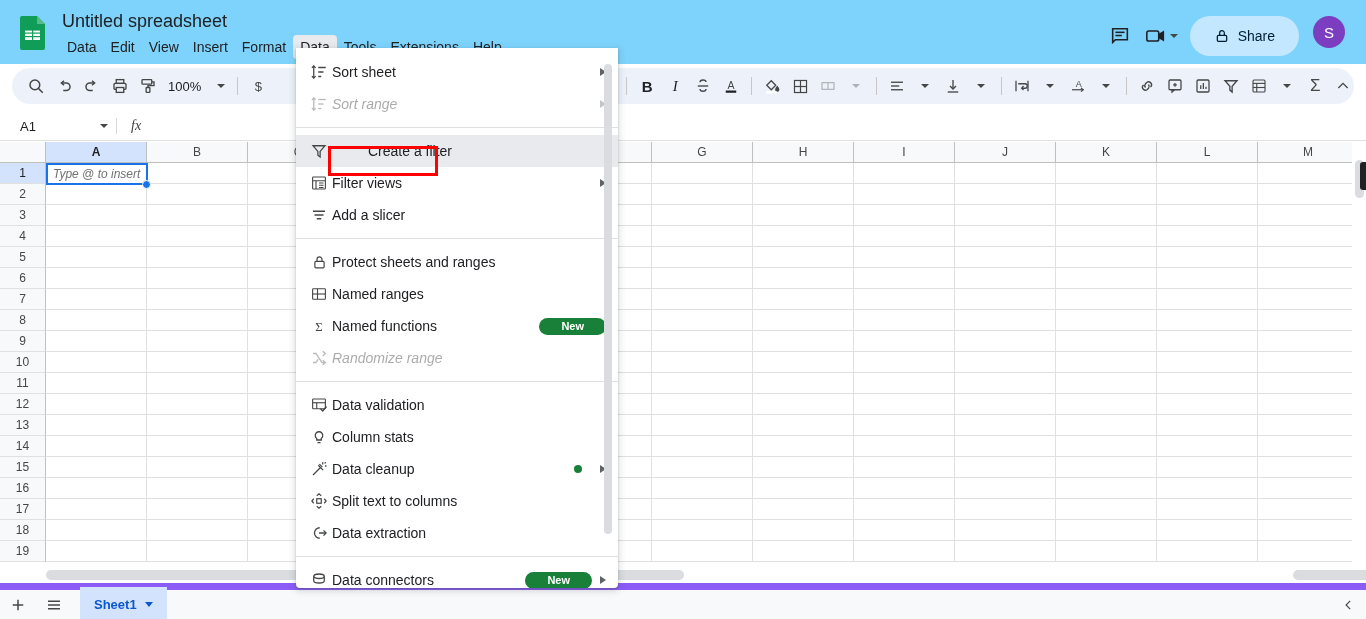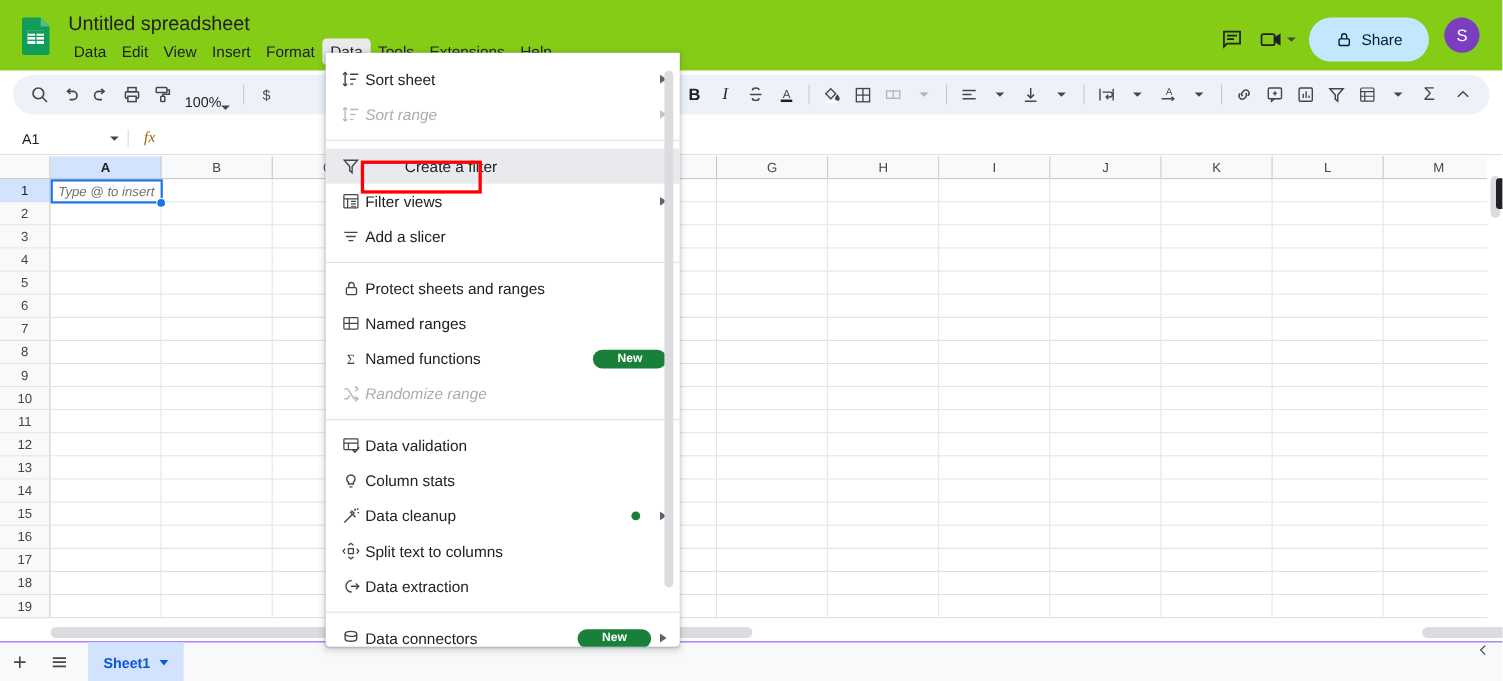--- a/index.html
+++ b/index.html
@@ -6,21 +6,21 @@
   html, body {
     width: 1366px; height: 619px;
     overflow: hidden;
     font-family: "Liberation Sans", sans-serif;
     background: #ffffff;
     -webkit-font-smoothing: antialiased;
   }
   .app { position: relative; width: 1366px; height: 619px; }
 
   
-  .header { position: absolute; top: 0; left: 0; width: 1366px; height: 64px; background: #84cc16; }
+  .header { position: absolute; top: 0; left: 0; width: 1366px; height: 64px; background: #7dd3fc; }
   .doc-icon {
     position: absolute; left: 16px; top: 14px; width: 34px; height: 36px;
   }
   .doc-icon svg { display: block; }
   .title-block { position: absolute; left: 60px; top: 8px; }
   .doc-title {
     font-size: 18px; color: #202124; line-height: 26px;
     padding: 0 2px; white-space: nowrap;
   }
   .menubar { position: absolute; left: 60px; top: 35px; display: flex; }
@@ -57,37 +57,37 @@
     display: flex; align-items: center; padding: 0 10px;
   }
   .tb {
     min-width: 28px; height: 28px; border-radius: 4px;
     display: flex; align-items: center; justify-content: center;
     color: #444746; font-size: 13px; cursor: pointer; flex: none;
   }
   .tb.disabled { opacity: 0.38; }
   .tb-sep { width: 1px; height: 18px; background: #c7c7c7; margin: 0 6px; flex: none; }
   .tb-zoom {
-    height: 28px; display: flex; align-items: flex-end; gap: 0;
+    height: 28px; display: flex; align-items: center; gap: 16px;
     padding: 0 6px; border-radius: 4px; font-size: 13px; color: #202124; cursor: pointer; flex:none;
   }
   .caret { width: 0; height: 0; border-left: 4px solid transparent; border-right: 4px solid transparent; border-top: 4px solid #444746; }
 
   
   .formula-bar {
     position: absolute; top: 112px; left: 0; width: 1366px; height: 29px;
     background: #fff; display: flex; align-items: center;
     border-bottom: 1px solid #e0e0e0;
   }
   .name-box {
     width: 96px; height: 22px; margin-left: 12px; display: flex; align-items: center;
     font-size: 13px; color: #202124;
   }
   .name-box .nb-txt { flex: 1; padding-left: 8px; }
-  .fx { margin-left: 14px; font-size: 14px; color: #a16207; font-style: italic; font-family: "Liberation Serif", serif;}
+  .fx { margin-left: 14px; font-size: 14px; color: #404040; font-style: italic; font-family: "Liberation Serif", serif;}
   .vdiv { width: 1px; height: 16px; background: #d9d9d9; margin-left: 8px; }
 
   
   .grid-area { position: absolute; top: 142px; left: 0; width: 1366px; height: 436px; background: #fff; overflow: hidden;}
   .corner {
     position: absolute; left: 0; top: 0; width: 46px; height: 21px;
     background: #f8f9fa; border-right: 1px solid #c0c0c0; border-bottom: 1px solid #c0c0c0;
   }
   .colhead-row { position: absolute; left: 46px; top: 0; height: 21px; display: flex; }
   .colhead {
@@ -125,21 +125,21 @@
   .vscroll { position: absolute; right: 0; top: 142px; width: 14px; height: 421px; background: #fff; }
   .vthumb { position: absolute; top: 18px; left: 3px; width: 9px; height: 38px; border-radius: 5px; background: #dadce0; }
   .vnub { position: absolute; right: 0px; top: 162px; width: 6px; height: 28px; background: #202124; border-radius: 3px 0 0 3px;}
   .hscroll { position: absolute; left: 46px; top: 567px; width: 1290px; height: 16px; background: #fff; }
   .hthumb { position: absolute; left: 0px; top: 3px; width: 638px; height: 10px; border-radius: 5px; background: #dadce0; }
   .hthumb2 { position: absolute; left: 1247px; top: 3px; width: 86px; height: 10px; border-radius: 5px; background: #dadce0; }
 
   
   .bottom-bar {
     position: absolute; left: 0; top: 583px; width: 1366px; height: 36px;
-    background: #f8f9fa; display: flex; align-items: flex-start; border-top: 1px solid #8b5cf6;
+    background: #f8f9fa; display: flex; align-items: center; border-top: 7px solid #8b5cf6;
   }
   .bb-btn { width: 36px; height: 36px; display: flex; align-items: center; justify-content: center; color: #444746; cursor: pointer; }
   .sheet-tab {
     height: 36px; display: flex; align-items: center; gap: 8px;
     padding: 0 14px; background: #d3e3fd; color: #0b57d0; font-size: 13px;
     font-weight: bold; cursor: pointer; margin-left: 8px;
   }
   .sheet-caret { width: 0; height: 0; border-left: 4px solid transparent; border-right: 4px solid transparent; border-top: 5px solid #0b57d0; }
   .bb-right { position: absolute; right: 10px; color: #444746; cursor: pointer; font-size: 14px;}
 

